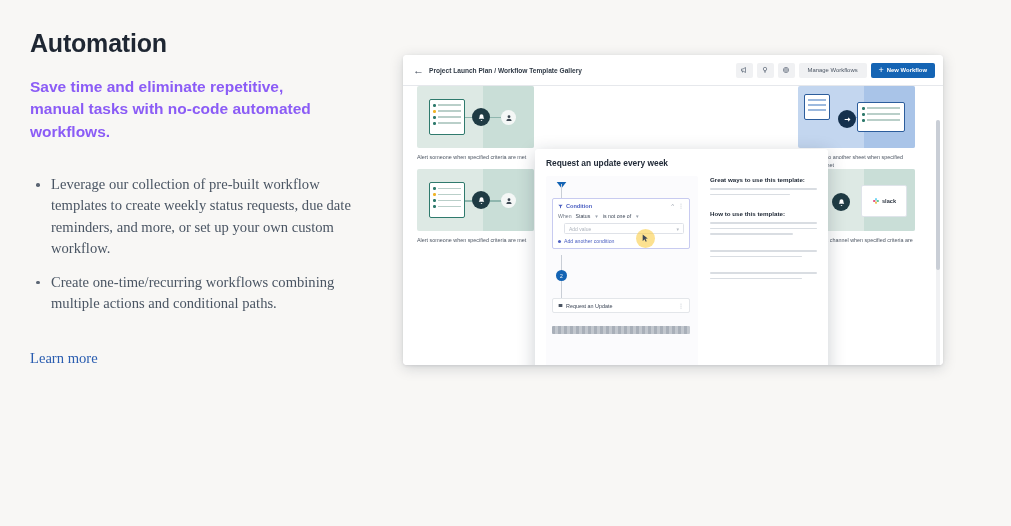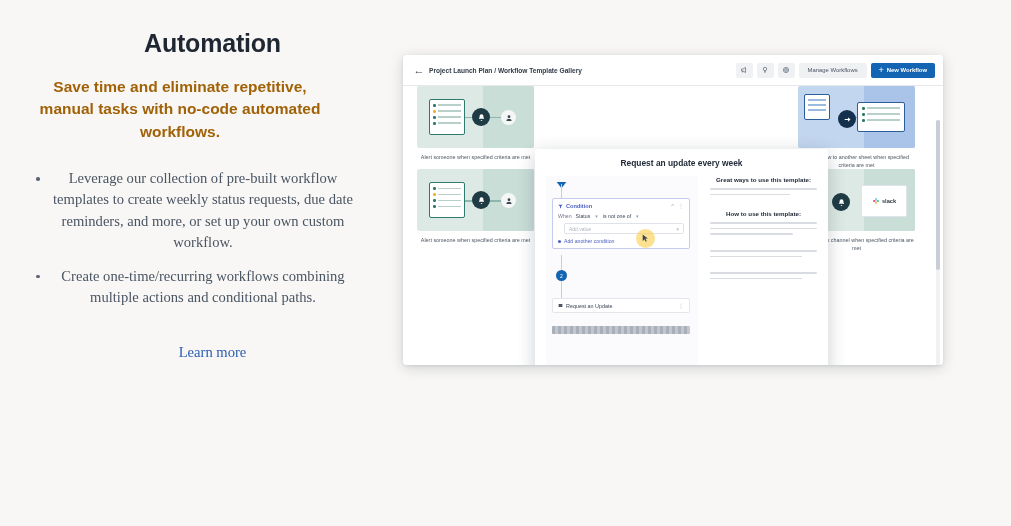--- a/index.html
+++ b/index.html
@@ -2,31 +2,31 @@
 <html><head>
 <meta charset="utf-8">
 <style>
   html,body{margin:0;padding:0;}
   body{
     width:1011px;height:526px;overflow:hidden;
     background:#f8f7f5;
     font-family:"Liberation Sans", sans-serif;
     color:#28303e;
   }
-  .page{position:relative;width:1011px;height:526px;display:flex;text-align:center;}
+  .page{position:relative;width:1011px;height:526px;display:flex;}
 
   
   .left{width:395px;padding:30px 0 0 30px;box-sizing:border-box;}
   .title{
     font-size:25px;font-weight:700;letter-spacing:-.2px;
     color:#1f2733;margin:0 0 18px 0;line-height:1.1;
   }
   .lead{
     font-size:15.5px;font-weight:700;line-height:1.48;
-    color:#a16207;margin:0 0 24px 0;max-width:300px;
+    color:#8b5cf6;margin:0 0 30px 0;max-width:300px;
   }
   ul.bullets{margin:0;padding:0;list-style:none;max-width:325px;}
   ul.bullets li{
     position:relative;padding-left:21px;margin-bottom:13px;
     font-size:14.6px;line-height:1.45;color:#4a5563;font-weight:400;font-family:Liberation Serif, serif;
   }
   ul.bullets li::before{
     content:"";position:absolute;left:6px;top:9px;
     width:3.5px;height:3.5px;border-radius:50%;background:#5b6573;
   }

